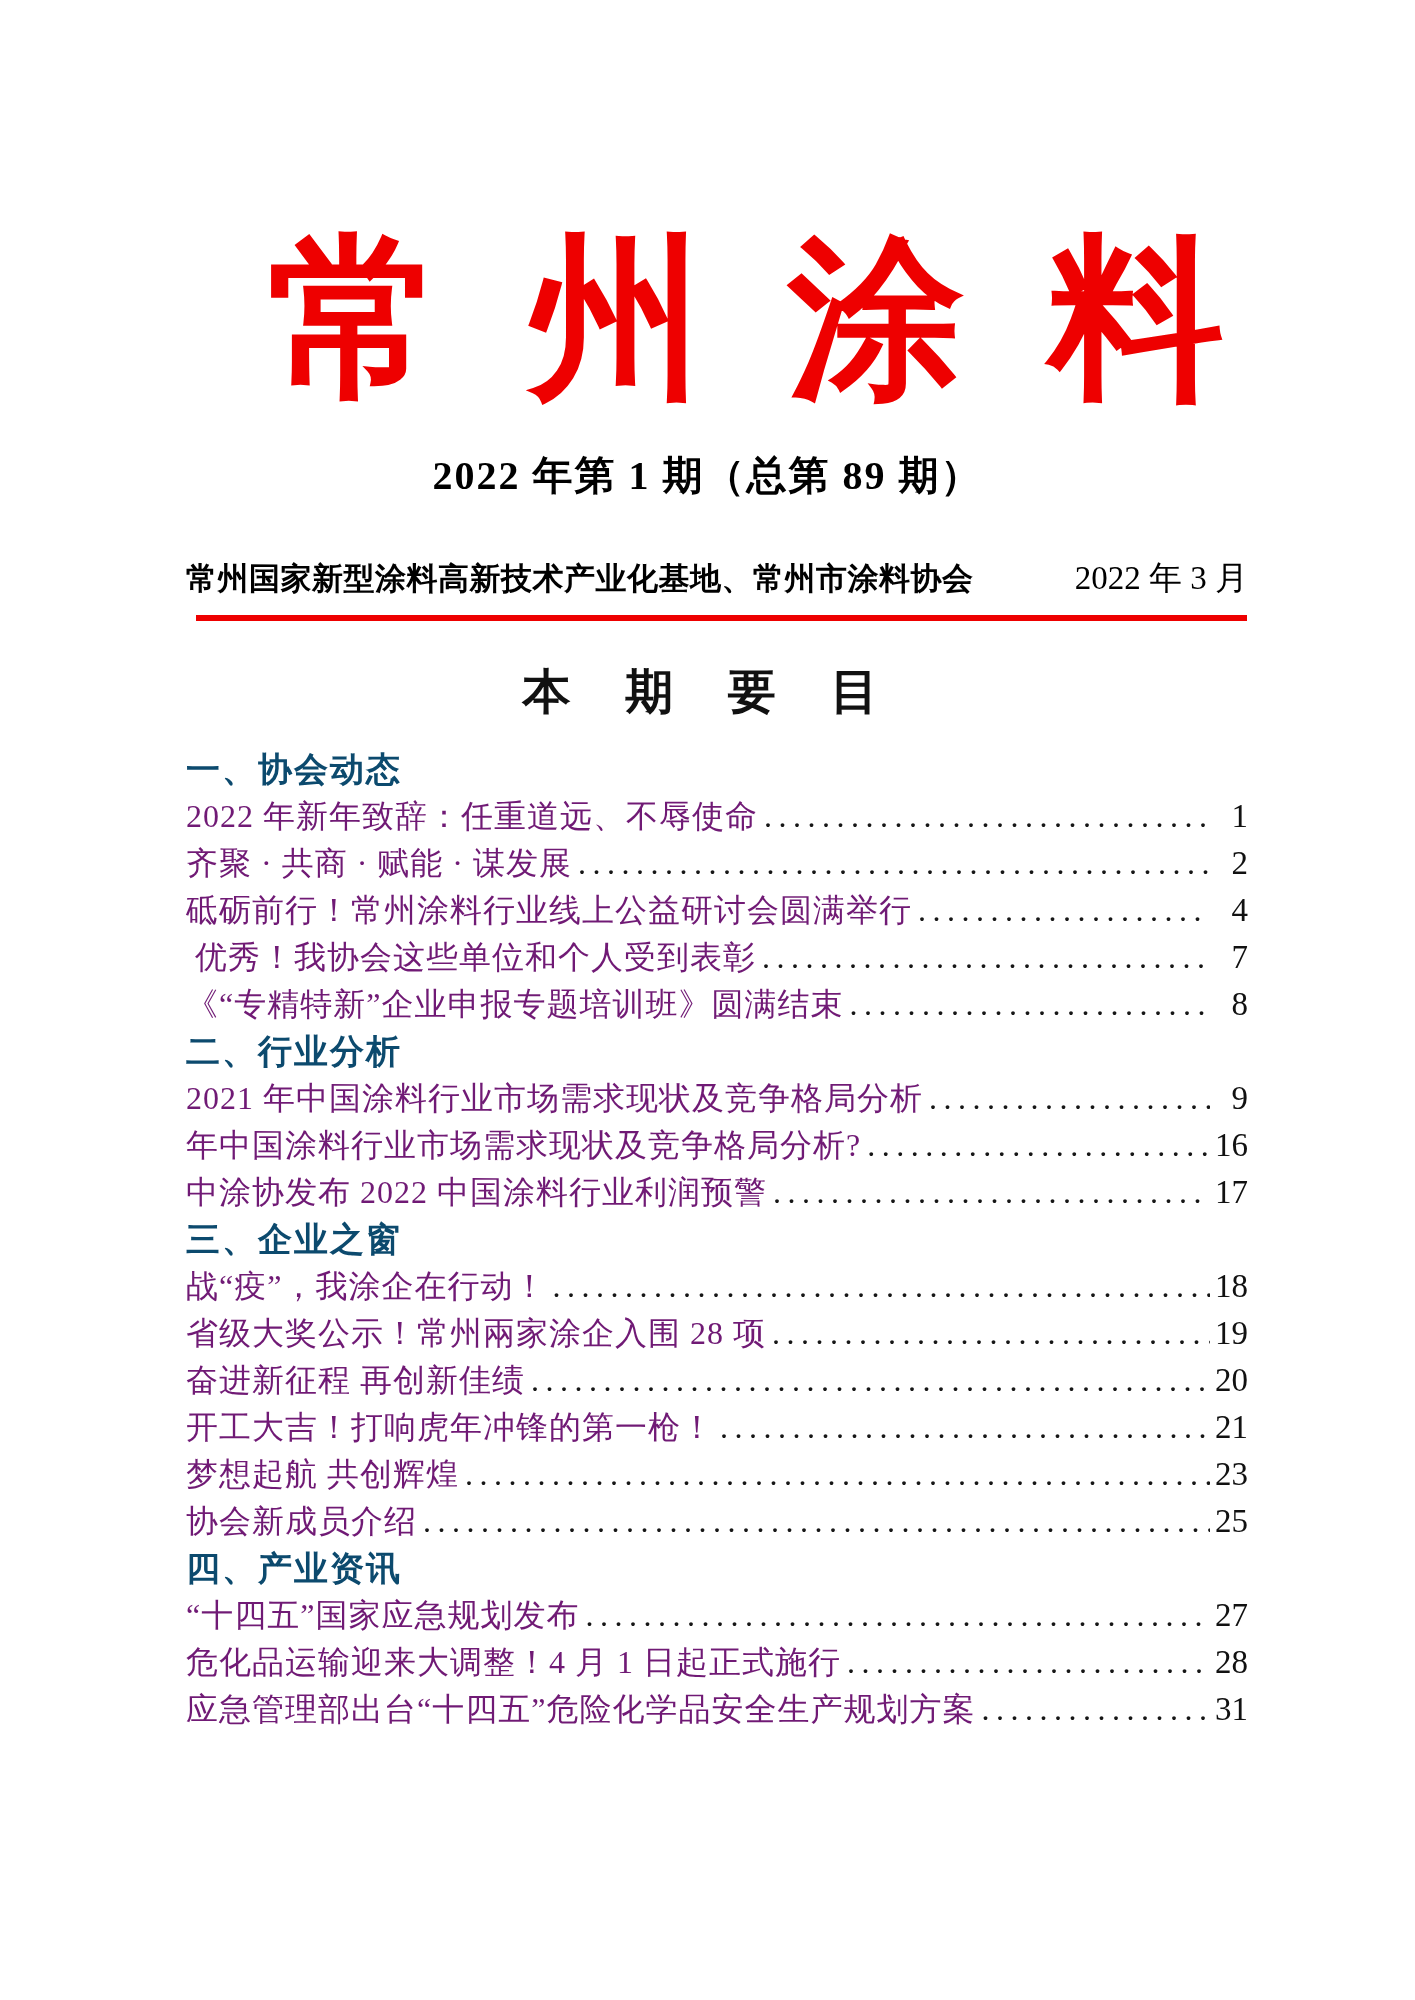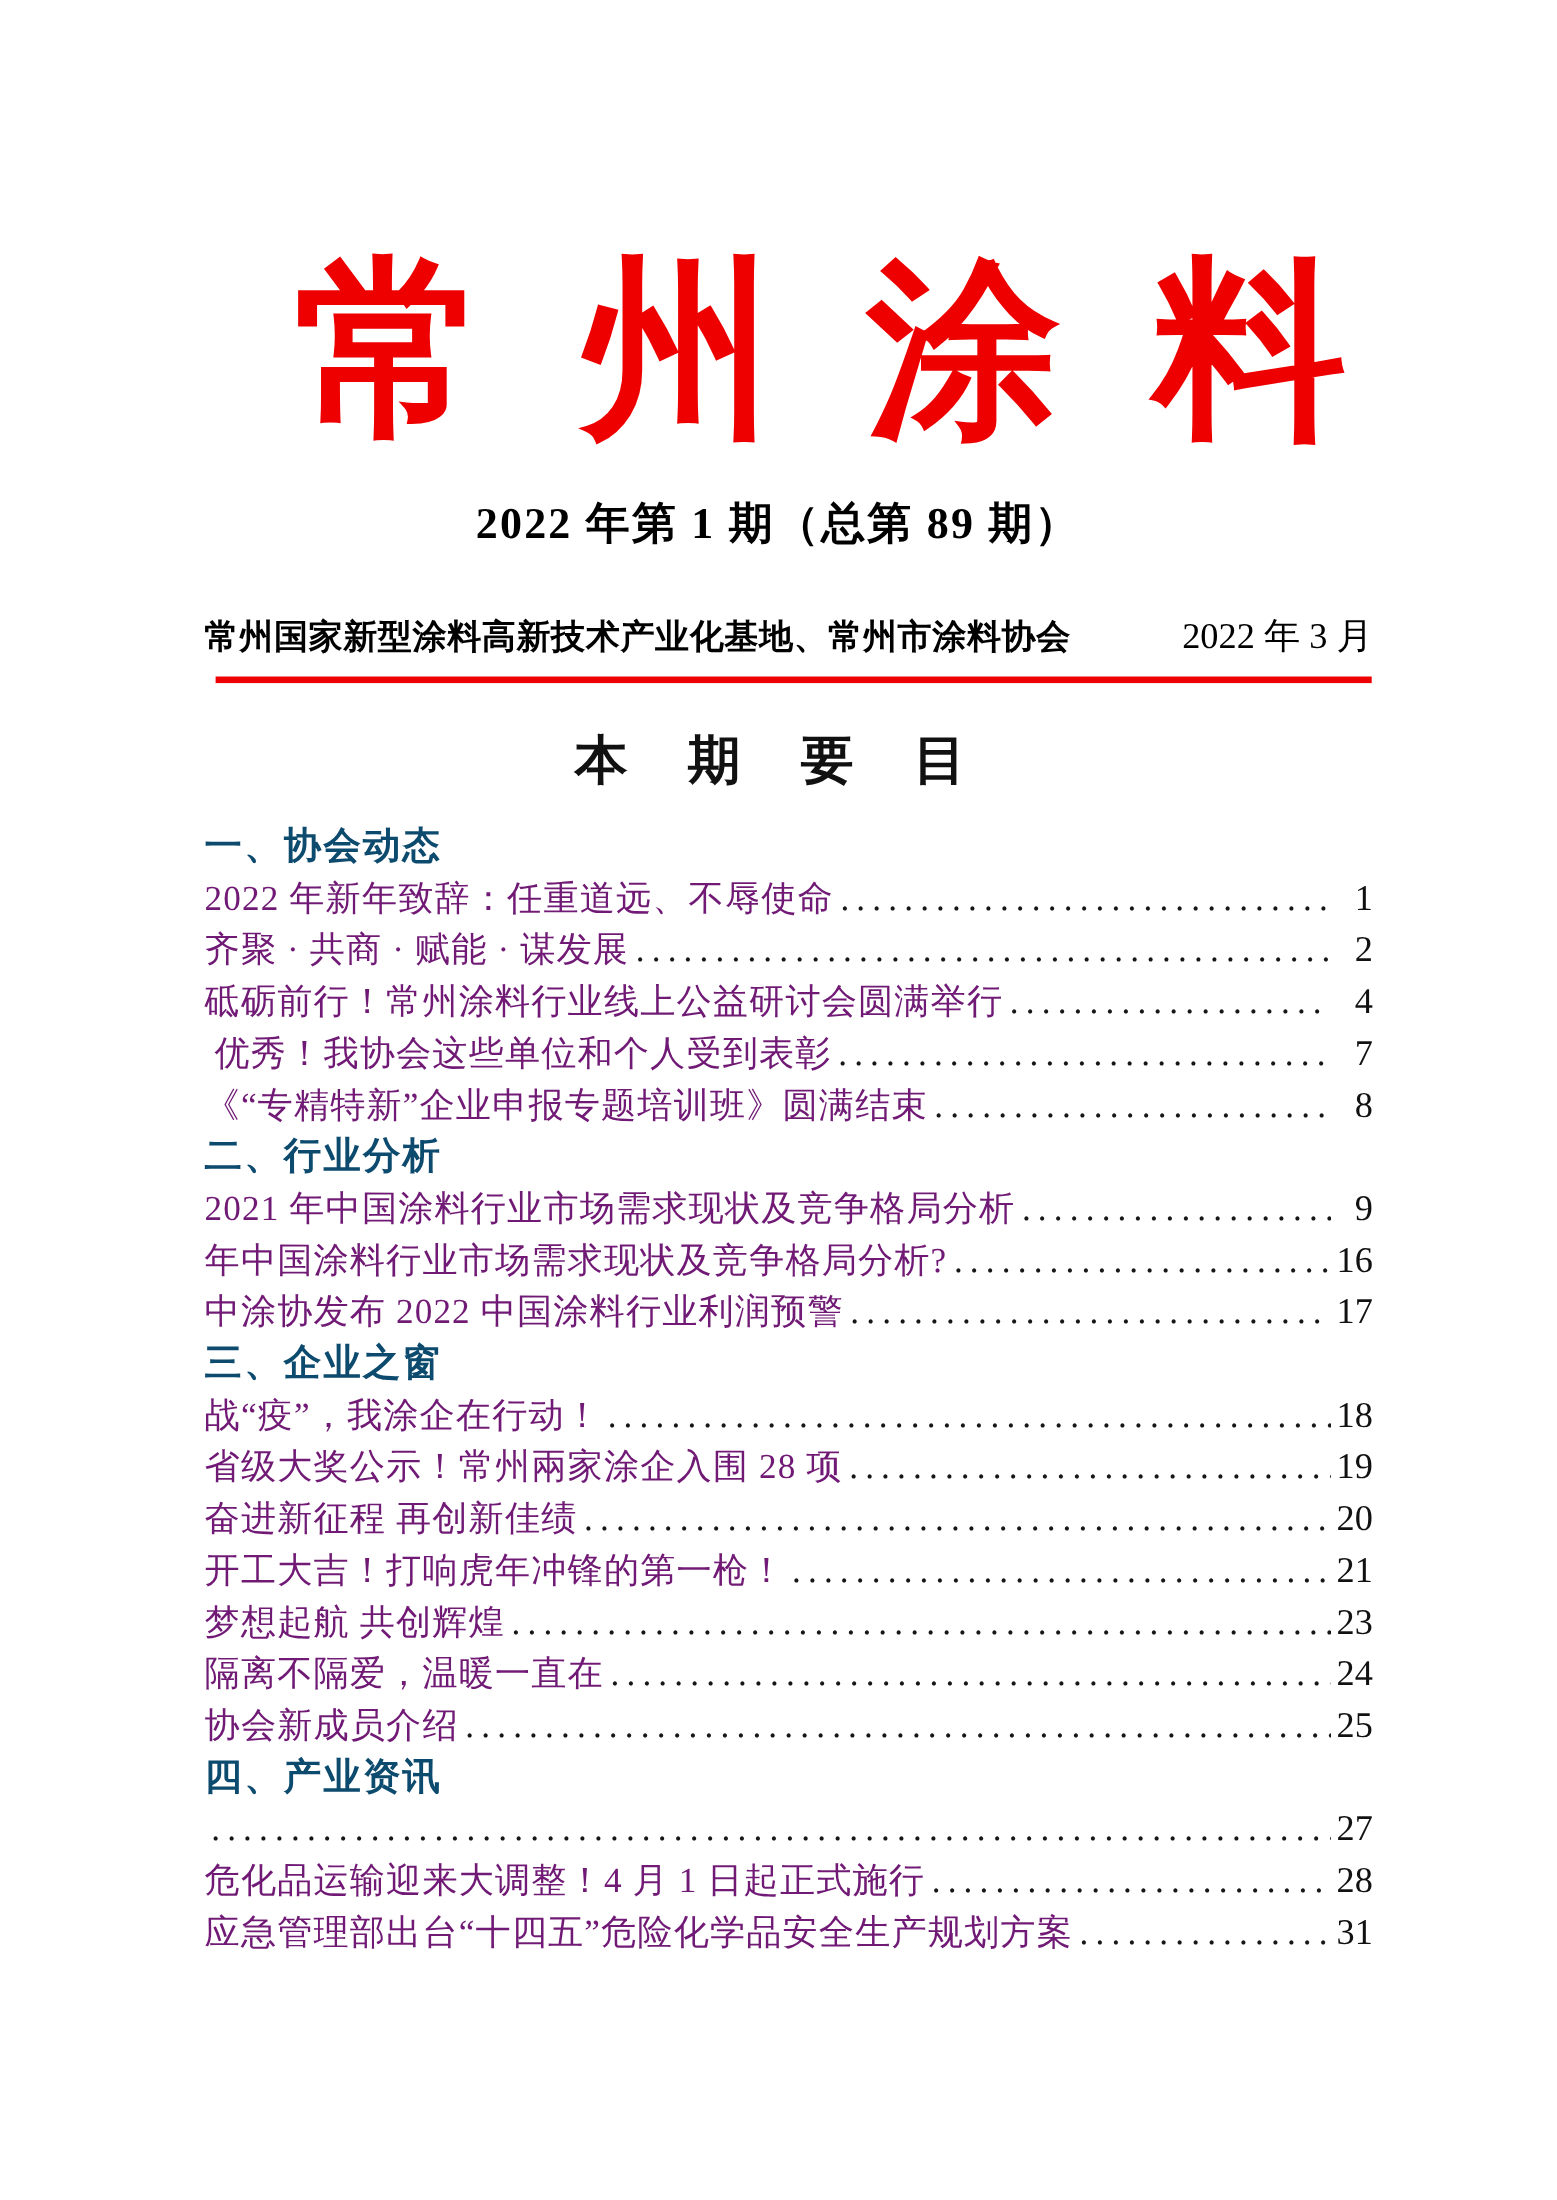--- a/index.html
+++ b/index.html
@@ -209,34 +209,30 @@
       <span class="item-title">开工大吉！打响虎年冲锋的第一枪！</span>
       <span class="dots"></span>
       <span class="pageno">21</span>
     </div>
     <div class="toc-row">
       <span class="item-title">梦想起航 共创辉煌</span>
       <span class="dots"></span>
       <span class="pageno">23</span>
     </div>
     <div class="toc-row">
-      <span class="item-title">隔离不隔爱，温暖一直在</span>
-      <span class="dots"></span>
-      <span class="pageno">24</span>
-    </div>
-    <div class="toc-row">
       <span class="item-title">协会新成员介绍</span>
       <span class="dots"></span>
       <span class="pageno">25</span>
     </div>
 
     <div class="toc-row">
       <span class="section-label">四、产业资讯</span>
     </div>
     <div class="toc-row">
+      <span class="item-title">“十四五”国家应急规划发布</span>
       <span class="dots"></span>
       <span class="pageno">27</span>
     </div>
     <div class="toc-row">
       <span class="item-title">危化品运输迎来大调整！4 月 1 日起正式施行</span>
       <span class="dots"></span>
       <span class="pageno">28</span>
     </div>
     <div class="toc-row">
       <span class="item-title">应急管理部出台“十四五”危险化学品安全生产规划方案</span>

